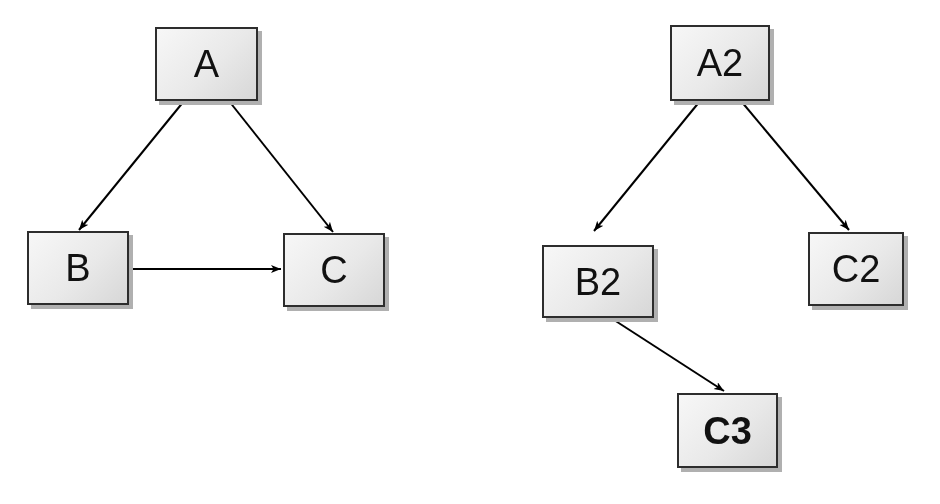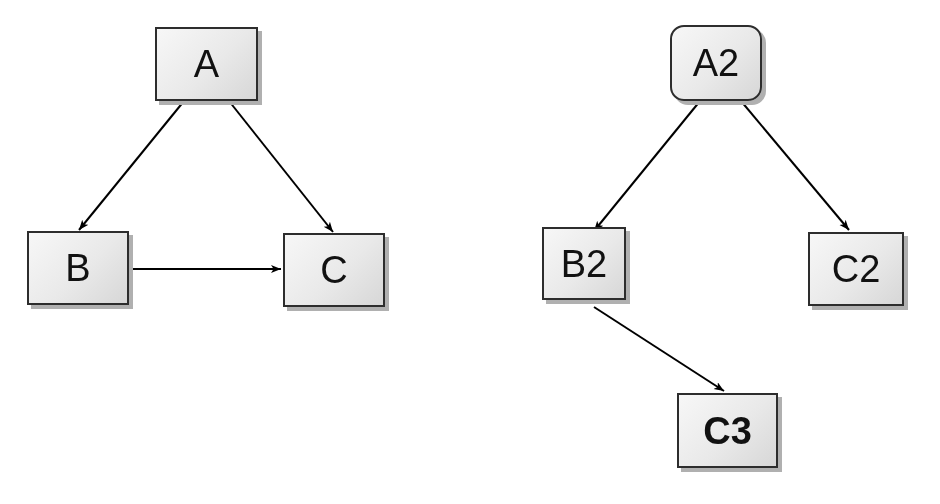--- a/index.html
+++ b/index.html
@@ -63,24 +63,24 @@
   <div id="node-layer">
       <div class="node" style="left: 155px; top: 27px; width: 103px; height: 74px;">
         <span class="node-label">A</span>
       </div>
       <div class="node" style="left: 27px; top: 231px; width: 102px; height: 74px;">
         <span class="node-label">B</span>
       </div>
       <div class="node" style="left: 283px; top: 233px; width: 102px; height: 74px;">
         <span class="node-label">C</span>
       </div>
-      <div class="node" style="left: 670px; top: 25px; width: 92px; height: 76px; border-radius: 14px;">
+      <div class="node" style="left: 670px; top: 25px; width: 100px; height: 76px;">
         <span class="node-label">A2</span>
       </div>
-      <div class="node" style="left: 542px; top: 227px; width: 84px; height: 73px;">
+      <div class="node" style="left: 542px; top: 245px; width: 112px; height: 73px;">
         <span class="node-label">B2</span>
       </div>
       <div class="node" style="left: 808px; top: 232px; width: 96px; height: 74px;">
         <span class="node-label">C2</span>
       </div>
       <div class="node" style="left: 677px; top: 393px; width: 101px; height: 75px; font-weight: bold;">
         <span class="node-label">C3</span>
       </div>
     </div>
 </div>

